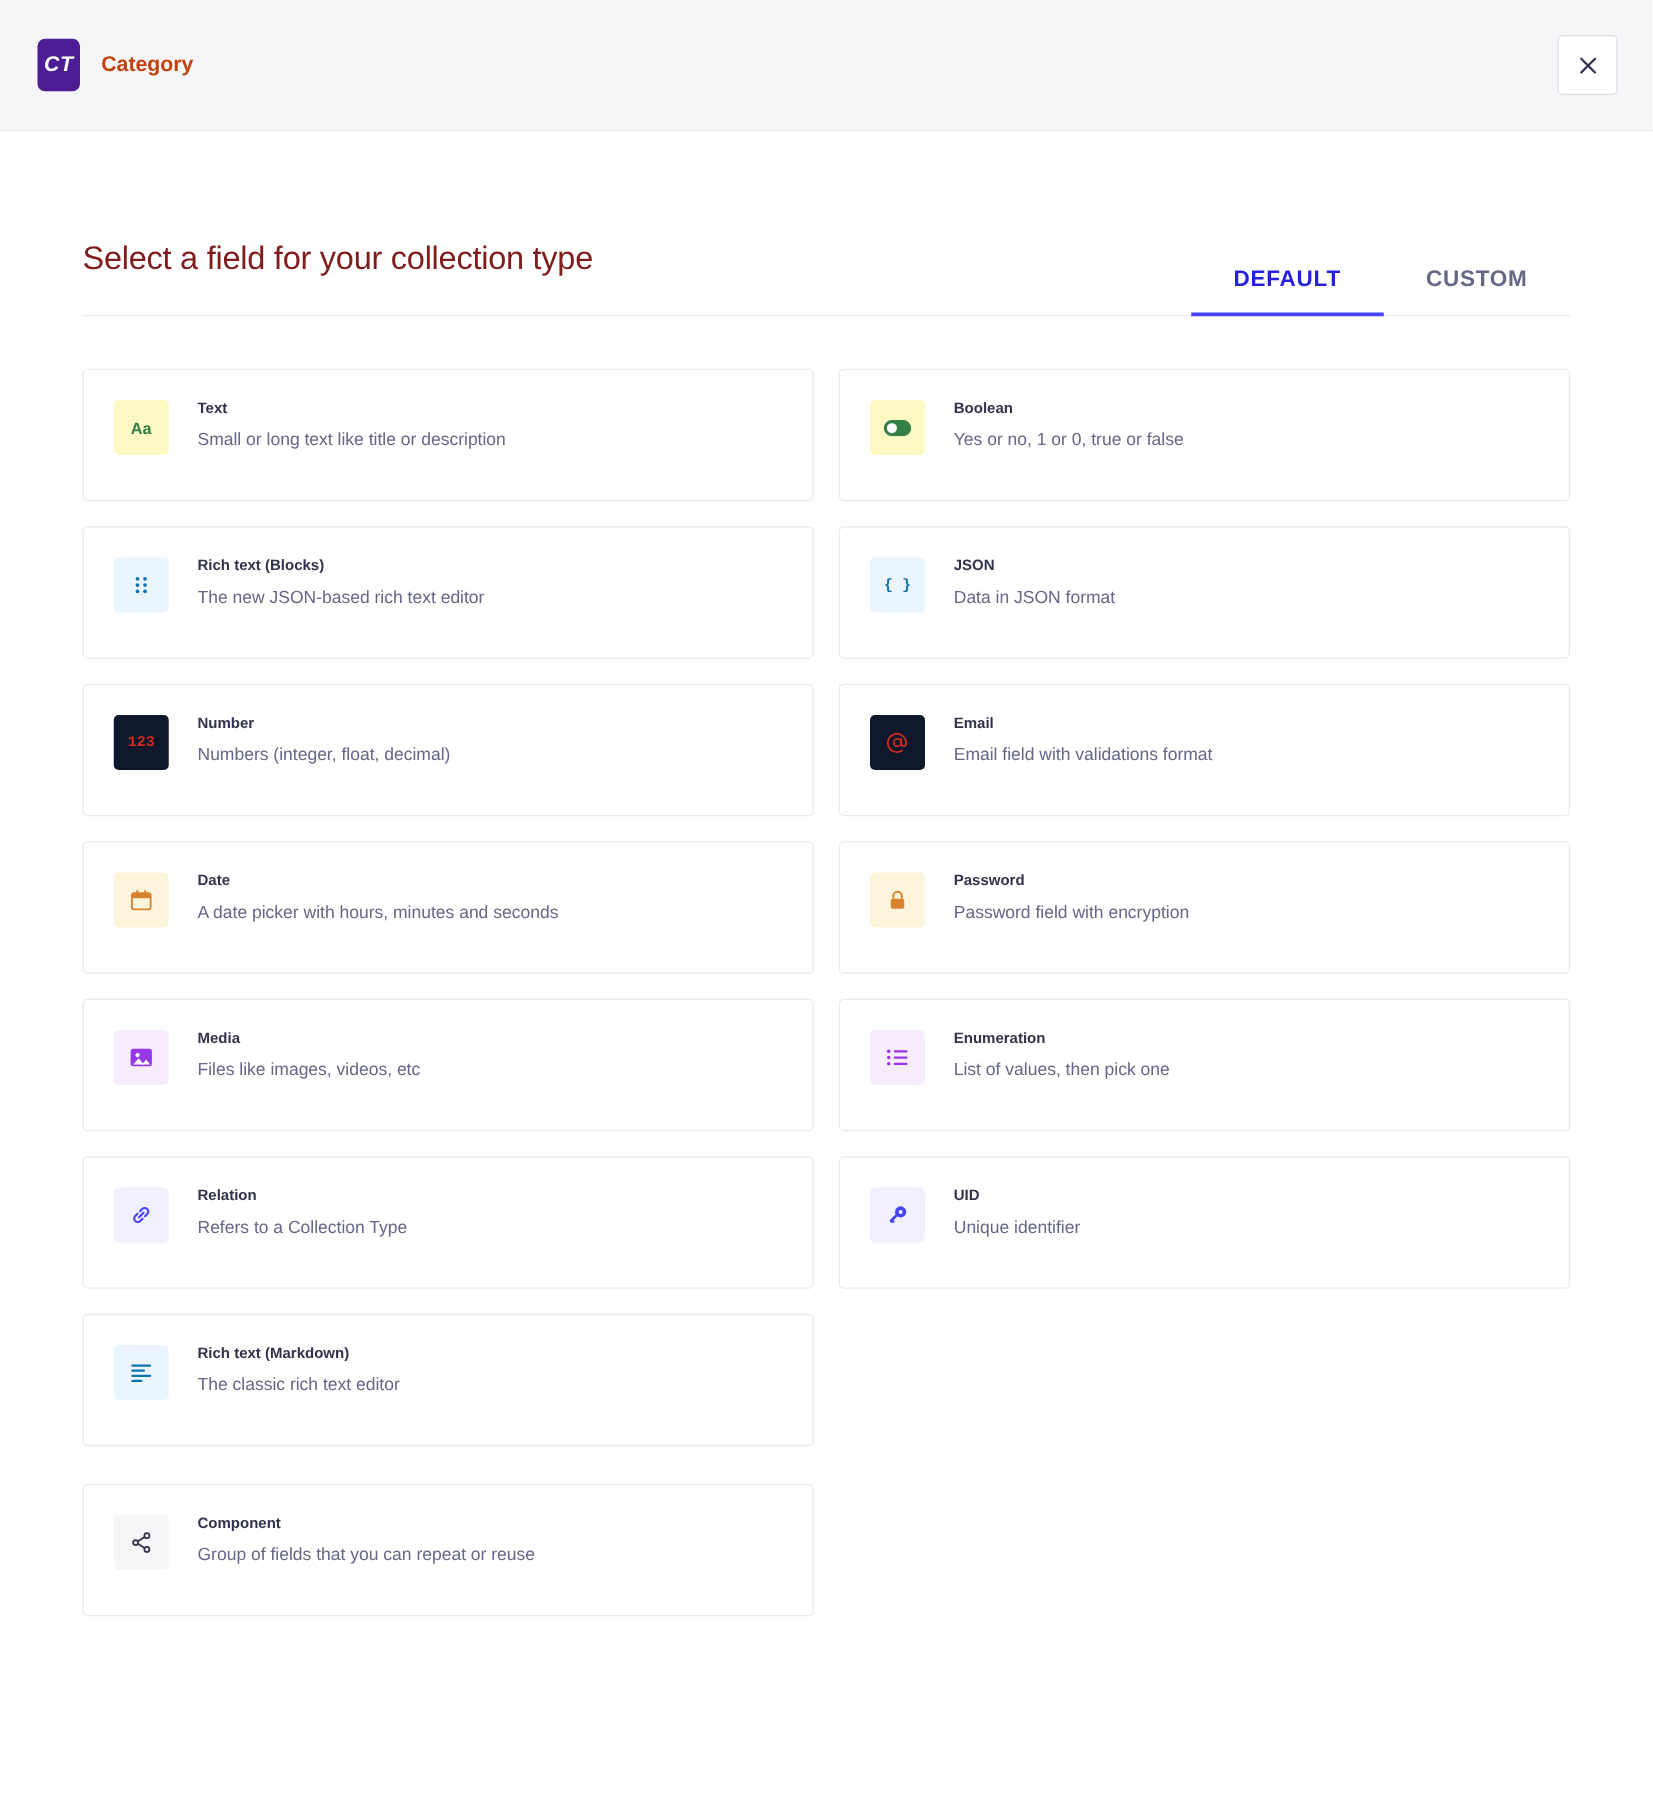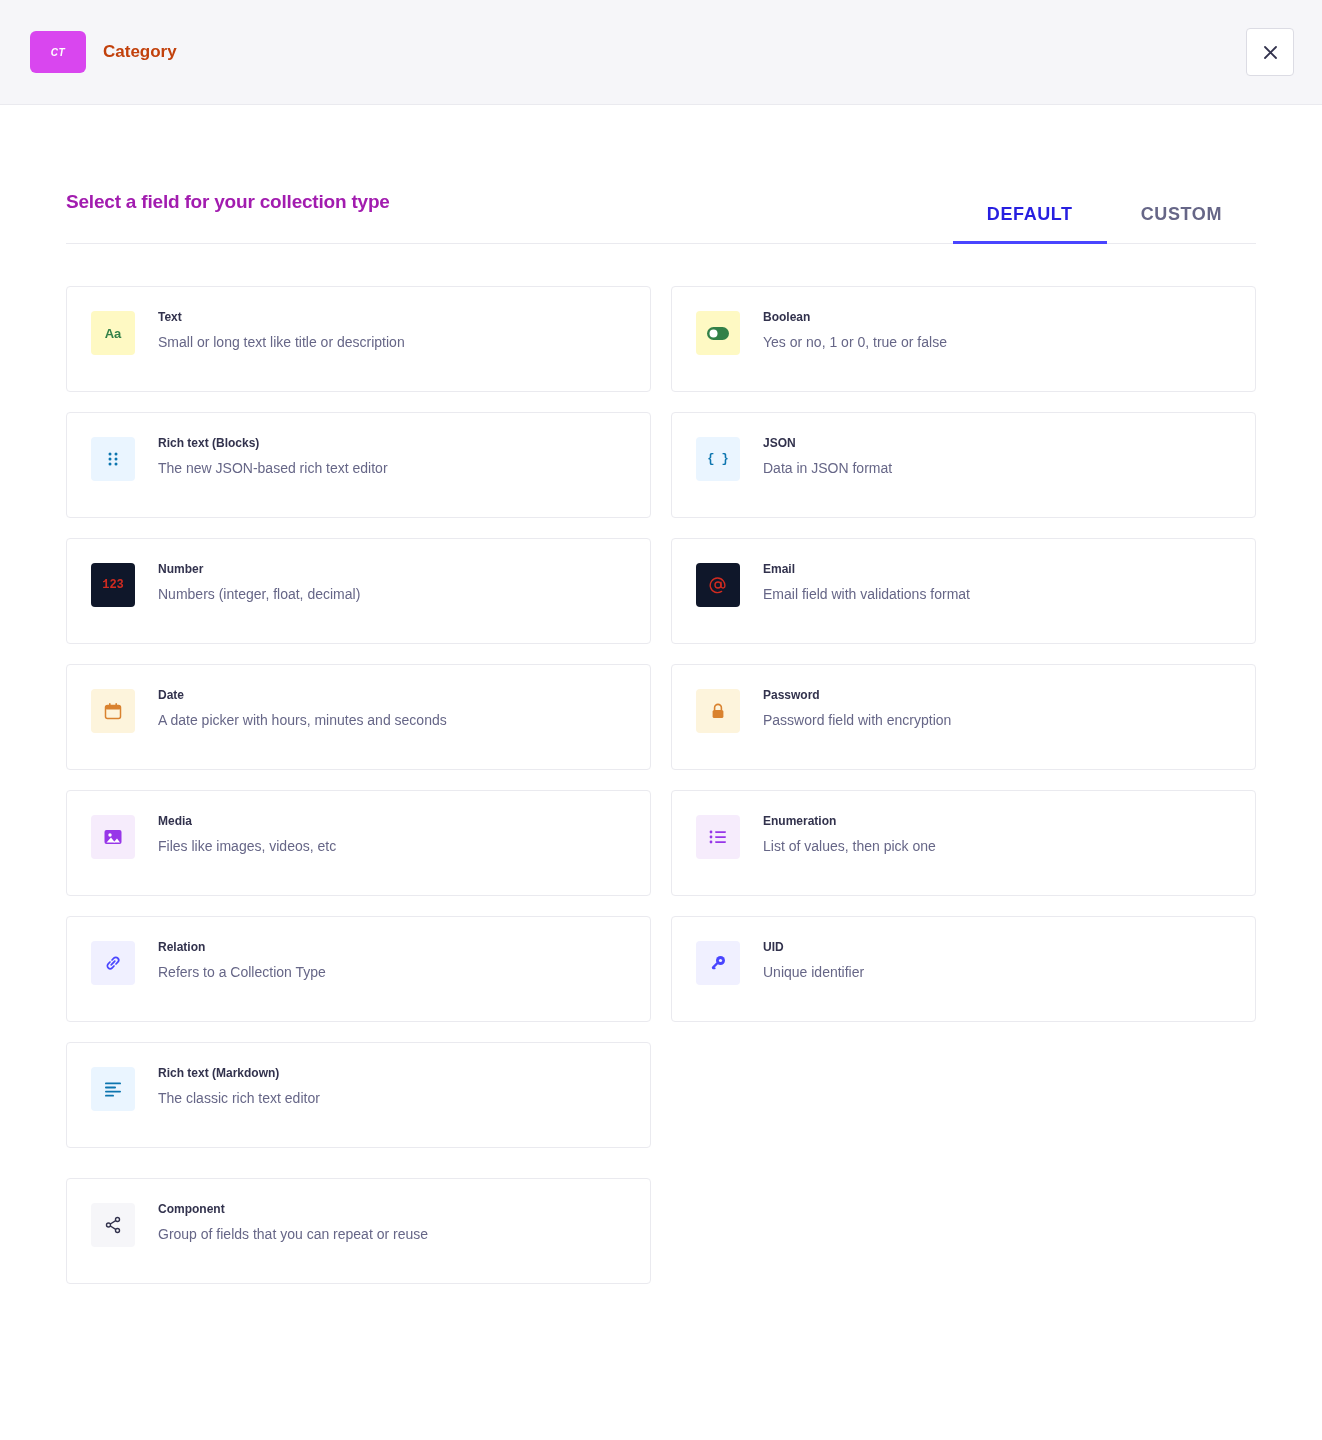--- a/index.html
+++ b/index.html
@@ -20,25 +20,25 @@
     align-items: center;
     padding: 0 28px 0 30px;
     position: relative;
   }
   .header-left {
     display: flex;
     align-items: center;
     gap: 17px;
   }
   .avatar {
-    width: 56px; height: 42px;
+    width: 34px; height: 42px;
     border-radius: 6px;
-    background: #d946ef;
+    background: #4c1d95;
     color: #ffffff;
-    font-size: 10px;
+    font-size: 17px;
     font-weight: bold;
     font-style: italic;
     display: flex;
     align-items: center;
     justify-content: center;
     letter-spacing: .5px;
   }
   .header-title {
     font-size: 17px;
     font-weight: bold;
@@ -65,23 +65,23 @@
     padding: 86px 66px 0 66px;
   }
   .title-row {
     display: flex;
     align-items: flex-end;
     justify-content: space-between;
     border-bottom: 1px solid #eaeaef;
     padding-bottom: 0;
   }
   .page-title {
-    font-size: 19px;
-    font-weight: bold;
-    color: #a21caf;
+    font-size: 26px;
+    font-weight: normal;
+    color: #7f1d1d;
     margin: 0 0 30px 0;
     letter-spacing: -0.2px;
   }
   .tabs {
     display: flex;
     gap: 0;
     margin-bottom: 0;
   }
   .tab {
     font-size: 18px;

